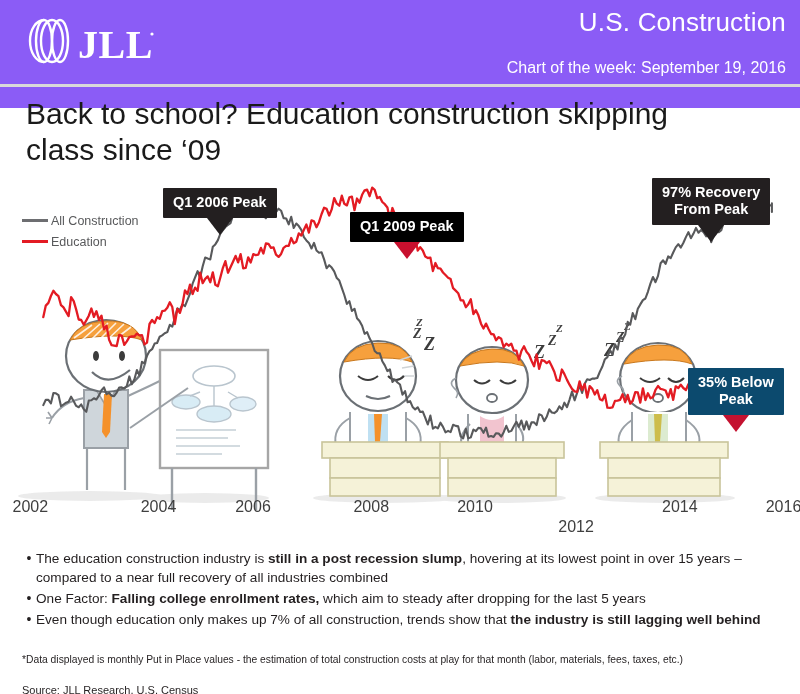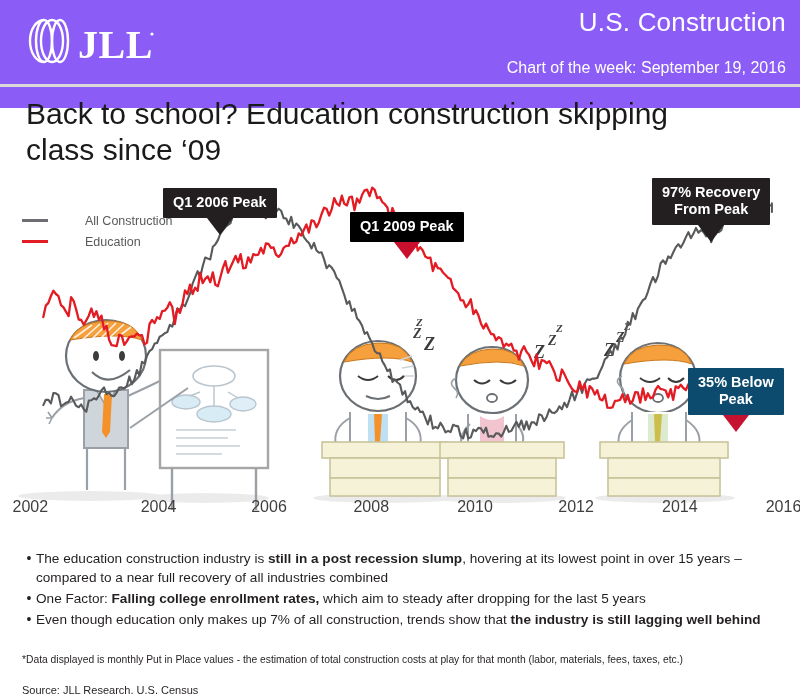--- a/index.html
+++ b/index.html
@@ -37,21 +37,21 @@
   }
 
   
   #chart { position:absolute; left:0; top:180px; width:800px; height:360px; }
   #chart svg { display:block; }
 
   
   #legend { position:absolute; left:22px; top:30px; }
   .legend-row { display:flex; align-items:center; height:21px; }
   .legend-swatch { width:26px; height:3px; margin-right:3px; }
-  .legend-label { font-size:12.5px; color:#58595b;margin-left:34px; }
+  .legend-label { font-size:12.5px; color:#58595b; }
 
   
   .callout { position:absolute; }
   .callout-box {
     color:#ffffff; font-weight:bold; font-size:14.5px; line-height:17px;
     padding:6px 10px 7px 10px; text-align:center; white-space:pre-line;
     border-radius:1px;
   }
   .callout-tail {
     width:0;height:0;border-left:13px solid transparent;border-right:13px solid transparent;
@@ -262,24 +262,24 @@
   </div>
   <div class="callout red2" style="left:688px;top:188px;">
     <div class="callout-box">35% Below
 Peak</div>
     <div class="callout-tail"></div>
   </div>
 
   <div id="xaxis">
       <div class="xtick" style="left: 30.3191px;">2002</div>
       <div class="xtick" style="left: 158.511px;">2004</div>
-      <div class="xtick" style="left: 269px;">2006</div>
+      <div class="xtick" style="left: 253px;">2006</div>
       <div class="xtick" style="left: 371.277px;">2008</div>
       <div class="xtick" style="left: 475px;">2010</div>
-      <div class="xtick" style="left: 576.064px;">2012</div>
+      <div class="xtick" style="left: 576.064px; margin-top: 20px;">2012</div>
       <div class="xtick" style="left: 679.787px;">2014</div>
       <div class="xtick" style="left: 783.511px;">2016</div>
     </div>
 </div>
 
 <div id="bullets">
     <div class="bullet">
       <span class="bullet-dot">•</span>
       <span class="bullet-text"><span>The education construction industry is </span><b>still in a post recession slump</b><span>, hovering at its lowest point in over 15 years – compared to a near full recovery of all industries combined</span></span>
     </div>

